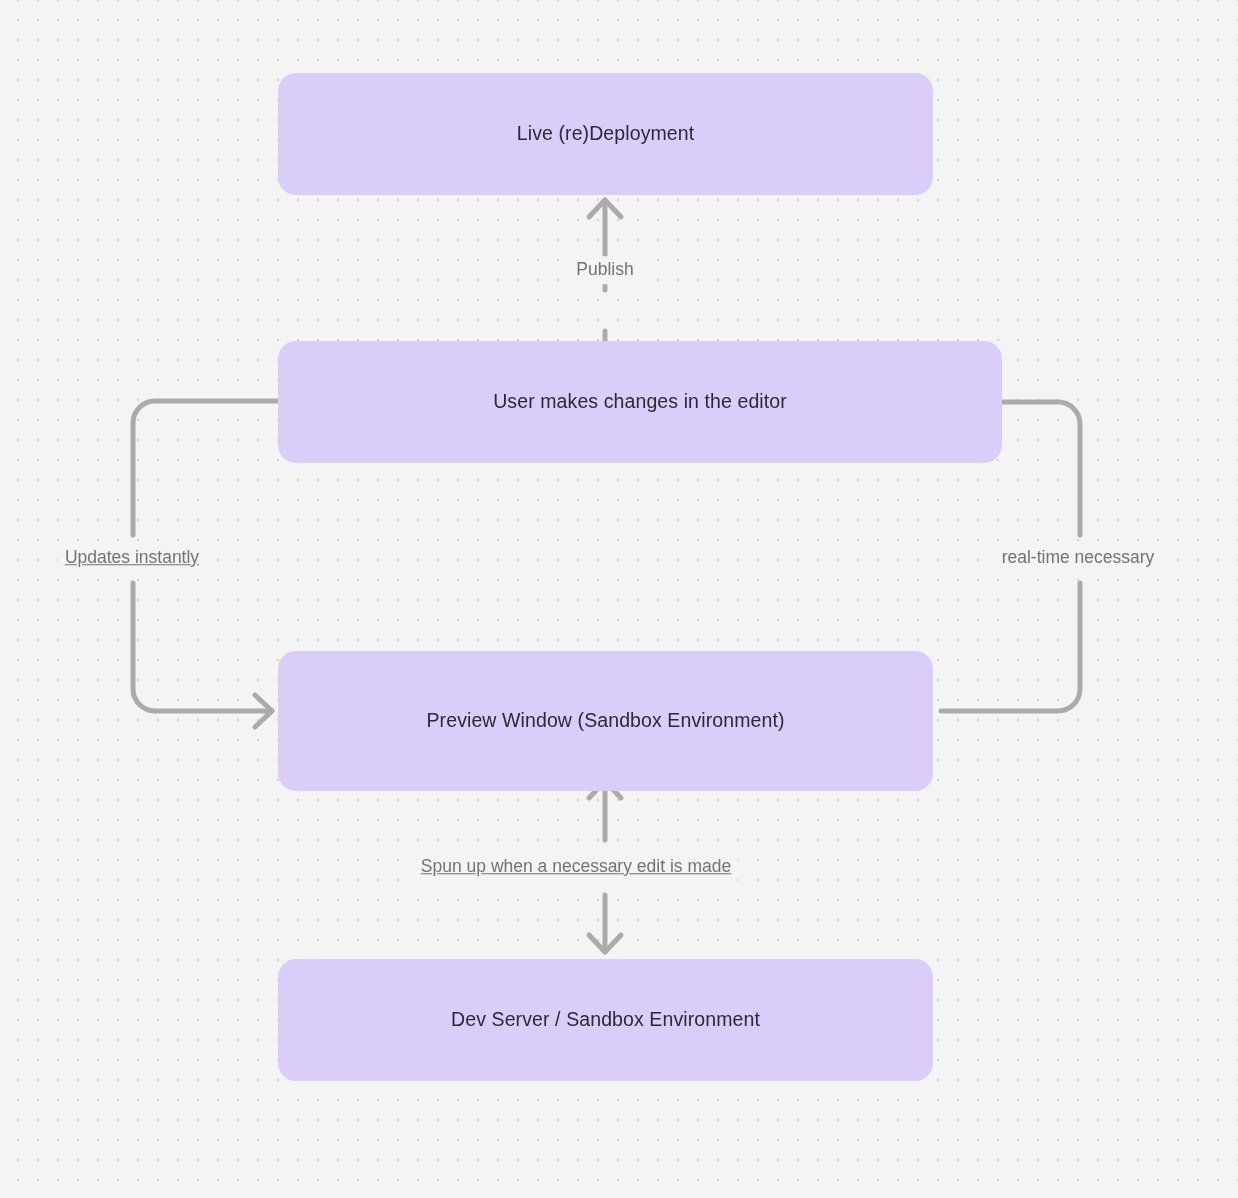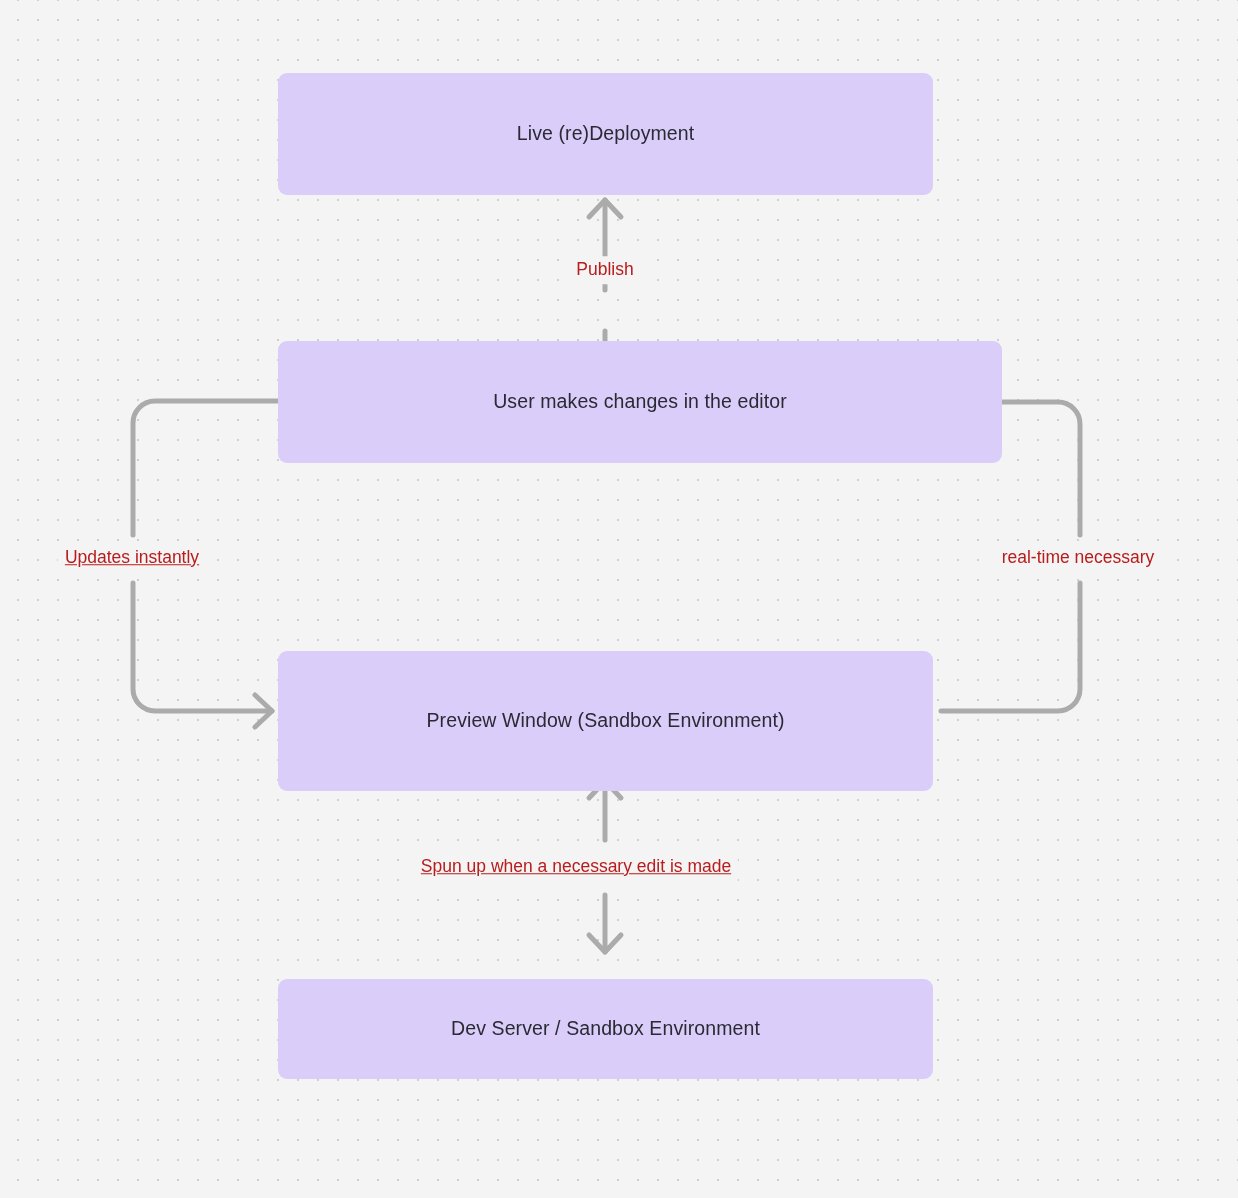--- a/index.html
+++ b/index.html
@@ -37,46 +37,46 @@
     height: 1198px;
     z-index: 1;
     pointer-events: none;
   }
 
   
   .node {
     position: absolute;
     z-index: 2;
     background: #dbcdfa;
-    border-radius: 9px;
+    border-radius: 18px;
     display: flex;
     align-items: center;
     justify-content: center;
     text-align: right;
     color: #2a2a33;
     font-size: 19.5px;
     line-height: 1.3;
     letter-spacing: 0.1px;
     cursor: default;
   }
 
   .node-label {
     pointer-events: none;
   }
 
   #node-live       { left: 278px; top: 73px;  width: 655px; height: 122px; }
   #node-editor     { left: 278px; top: 341px; width: 724px; height: 122px; }
   #node-preview    { left: 278px; top: 651px; width: 655px; height: 140px; }
-  #node-devserver  { left: 278px; top: 979px; width: 655px; height: 100px; }
+  #node-devserver  { left: 278px; top: 959px; width: 655px; height: 122px; }
 
   
   .edge-label {
     position: absolute;
     z-index: 3;
-    color: #b91c1c;
+    color: #737373;
     font-size: 17.5px;
     line-height: 1;
     white-space: nowrap;
     background: #f4f4f5;
     padding: 5px 7px;
     cursor: default;
   }
 
   #label-publish {
     left: 605px;

